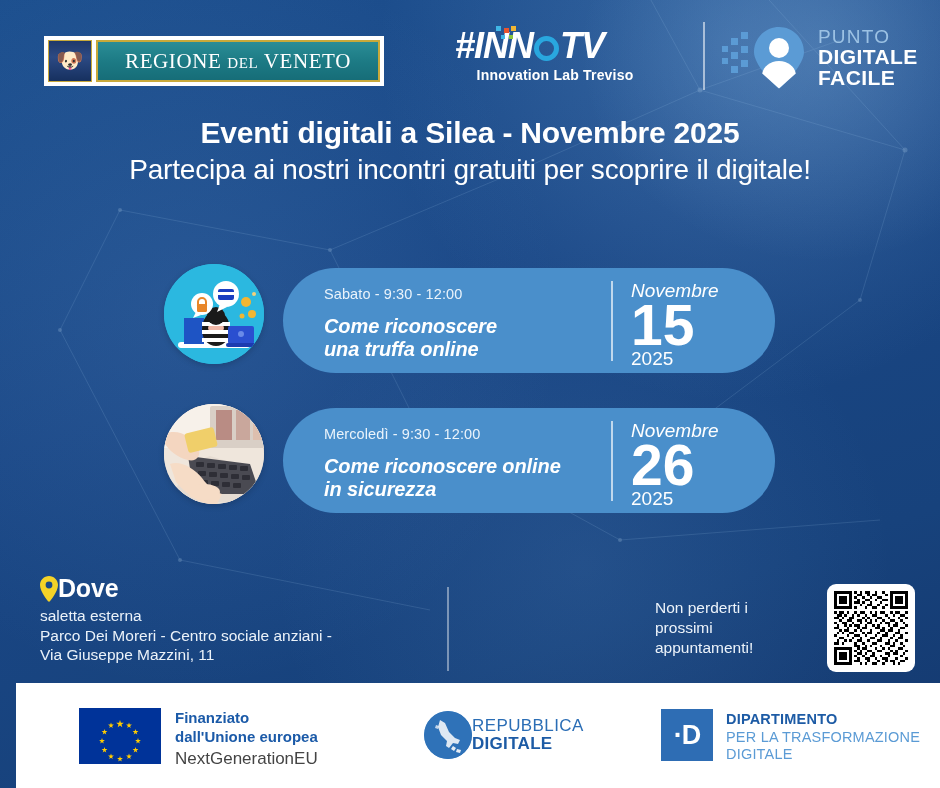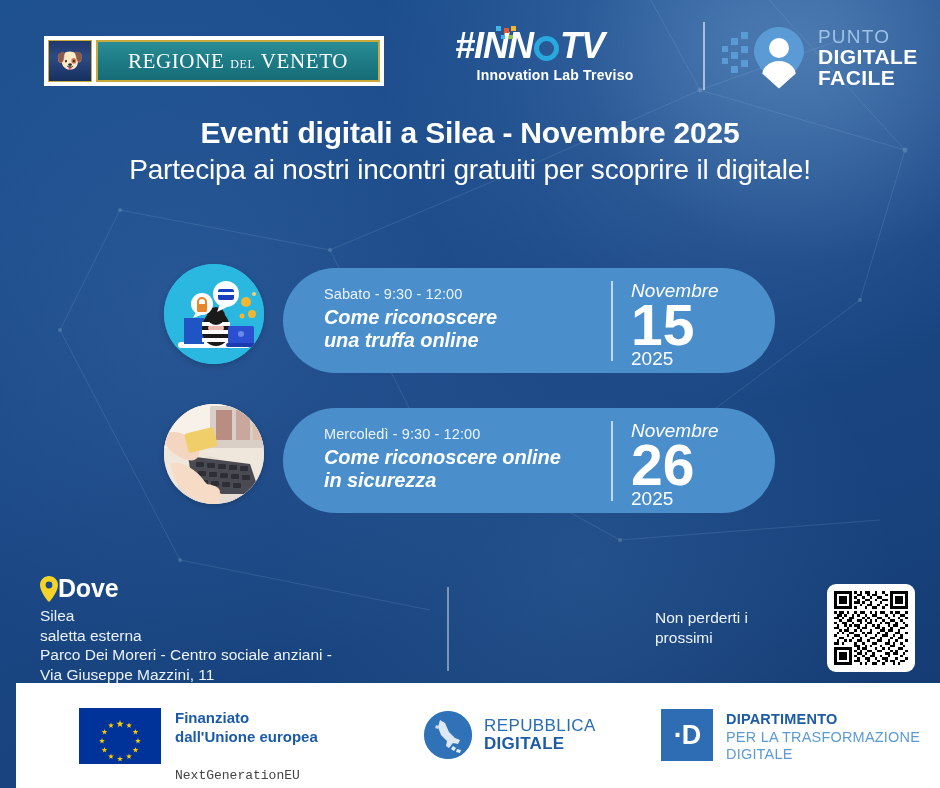--- a/index.html
+++ b/index.html
@@ -50,21 +50,21 @@
   .veneto-band{
     flex:1; margin-left:4px;
     background:linear-gradient(180deg,#2a8d96 0%,#1d7b85 50%,#166d78 100%);
     border:2px solid #c8a93a;
     display:flex; align-items:center; justify-content:center;
   }
   .veneto-text{
     color:#fff; font-family:"Liberation Serif", serif;
     font-size:21px; letter-spacing:.6px; white-space:nowrap;
   }
-  .veneto-text .sm{ font-size:12px;margin-top:32px; }
+  .veneto-text .sm{ font-size:15px;margin-top:32px; }
 
   .logo-innotv{
     position:absolute; left:455px; top:28px; width:200px; text-align:center;
   }
   .innotv-main{
     font-size:36px; font-weight:bold; font-style:italic; color:#fff;
     letter-spacing:-1px; line-height:1; display:flex; align-items:center; justify-content:flex-start;
   }
   .innotv-ring{
     display:inline-block; width:25px; height:25px; border-radius:50%;
@@ -105,21 +105,21 @@
   .event-thumb{
     position:absolute; left:164px; top:1px;
     width:100px; height:100px; border-radius:50%;
     overflow:hidden; z-index:3;
     box-shadow:0 2px 6px rgba(0,0,0,.18);
   }
   .event-body{ position:absolute; left:41px; top:18px; width:315px; }
   .event-when{ font-size:14.5px; color:#eaf3fb; letter-spacing:.1px; }
   .event-title{
     font-size:20px; font-weight:bold; font-style:italic; color:#fff;
-    line-height:1.16; margin-top:4px; letter-spacing:-.1px;
+    line-height:1.16; margin-top:13px; letter-spacing:-.1px;
   }
   .event-datebox{
     position:absolute; right:22px; top:13px; width:142px; height:80px;
     padding-left:18px; border-left:2px solid rgba(255,255,255,.65);
   }
   .date-month{ font-size:19px; font-style:italic; color:#fff; line-height:1; }
   .date-day{ font-size:57px; font-weight:bold; color:#fff; line-height:.95; margin-top:-2px; }
   .date-year{ font-size:19px; color:#fff; line-height:1; margin-top:-3px; }
 
   
@@ -148,23 +148,23 @@
   
   .footer{
     position:absolute; left:16px; top:683px; width:940px; height:105px;
     background:#fff; display:flex; align-items:center;
   }
   .eu-logo{ position:absolute; left:63px; top:25px; display:flex; align-items:flex-start; gap:14px; }
   .eu-flag{ width:82px; height:56px; background:#003399; position:relative; }
   .eu-txt{ padding-top:1px; }
   .eu-l1{ font-size:15px; font-weight:bold; color:#1b5aa8; line-height:1.25; }
   .eu-l2{ font-size:15px; font-weight:bold; color:#1b5aa8; line-height:1.25; }
-  .eu-l3{ font-size:13px; color:#444; line-height:1.35; margin-top:20px;font-family:Liberation Mono, monospace; }
-
-  .rd-logo{ position:absolute; left:408px; top:28px; display:flex; align-items:center; gap:12px; }
+  .eu-l3{ font-size:17px; color:#444; line-height:1.35; margin-top:1px; }
+
+  .rd-logo{ position:absolute; left:408px; top:28px; display:flex; align-items:center; }
   .rd-circle{
     width:48px; height:48px; border-radius:50%;
     background:radial-gradient(circle at 35% 30%, #5a9ad4, #2f72b8 70%, #2a68ab 100%);
     position:relative; overflow:hidden;
   }
   .rd-txt{ line-height:1.08; }
   .rd-l1{ font-size:17px; color:#2a6db5; letter-spacing:.4px; }
   .rd-l2{ font-size:17px; font-weight:bold; color:#1d5ba5; letter-spacing:.3px; }
 
   .dtd-logo{ position:absolute; left:645px; top:26px; display:flex; align-items:flex-start; gap:13px; }
@@ -385,33 +385,33 @@
 
     <div class="dove">
       <div class="dove-head">
         <svg width="18" height="26" viewBox="0 0 18 26">
           <path d="M9 0C4 0 0 4 0 9c0 6.6 7.4 15.5 8 16.2.5.6 1.5.6 2 0C10.6 24.5 18 15.6 18 9c0-5-4-9-9-9z" fill="#f5d327"></path>
           <circle cx="9" cy="9" r="3.4" fill="#1a4a8a"></circle>
         </svg>
         <span class="dove-title">Dove</span>
       </div>
       <div class="dove-lines">
-        <div class="dove-line">Silea</div>
         <div class="dove-line">saletta esterna</div>
         <div class="dove-line">Parco Dei Moreri - Centro sociale anziani -</div>
         <div class="dove-line">Via Giuseppe Mazzini, 11</div>
       </div>
     </div>
 
     <div class="vdiv"></div>
 
     <div class="qrblock">
       <div class="qr-text">
         <div>Non perderti i</div>
         <div>prossimi</div>
+        <div>appuntamenti!</div>
       </div>
       <div class="qr-frame">
         <svg width="74" height="74" viewBox="0 0 29 29" shape-rendering="crispEdges">
           <rect width="29" height="29" fill="#fff"></rect>
           <g fill="#000">
             <path d="M0 0h7v7H0zm1 1v5h5V1z"></path>
               <rect x="2" y="2" width="3" height="3"></rect>
             <path d="M22 0h7v7h-7zm1 1v5h5V1z"></path>
               <rect x="24" y="2" width="3" height="3"></rect>
             <path d="M0 22h7v7H0zm1 1v5h5v-5z"></path>

